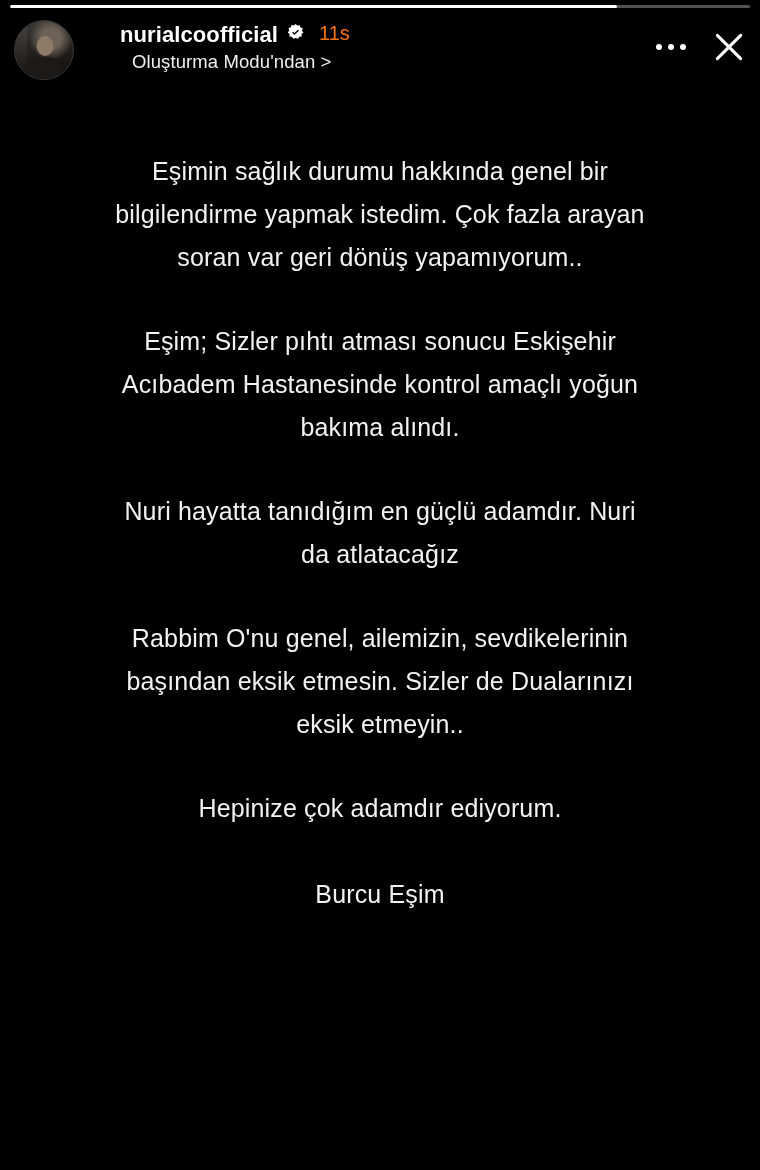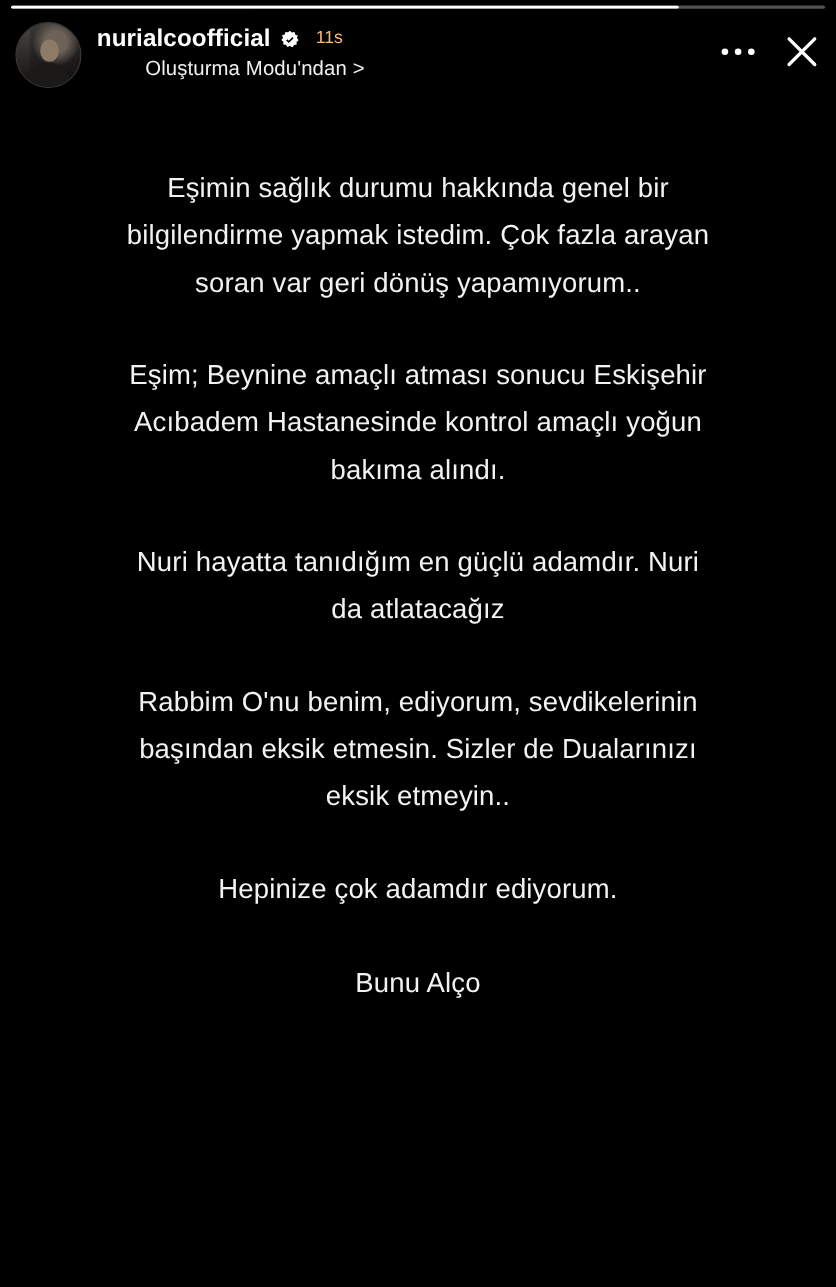--- a/index.html
+++ b/index.html
@@ -94,41 +94,41 @@
   }
 
   .head-text {
     margin-left: 14px;
     padding-top: 8px;
     flex: 1 1 auto;
     min-width: 0;
   }
   .line1 {
     display: flex;
-    align-items: center;
     gap: 8px;
     white-space: nowrap;
+    margin-left: 32px;
   }
   .username {
     font-size: 22px;
     font-weight: 600;
     letter-spacing: 0.1px;
     color: #ffffff;
   }
   .verified {
     width: 19px;
     height: 19px;
     flex: 0 0 19px;
     display: inline-block;
     position: relative;
     top: 1px;
   }
   .timestamp {
-    font-size: 16px;
-    color: #fdba74;
+    font-size: 20px;
+    color: #f97316;
     margin-left: 6px;
     font-weight: 400;
   }
   .line2 {
     margin-top: 3px;
     font-size: 18.5px;
     color: #f0f0f0;
     font-weight: 500;
     letter-spacing: 0.1px;
     margin-left: 44px;
@@ -234,18 +234,18 @@
       <i></i>
         <i></i>
         <i></i>
     </div>
     <div class="close-icon"></div>
   </div>
 </div>
 
 <div class="story-body">
   <p class="para">Eşimin sağlık durumu hakkında genel bir bilgilendirme yapmak istedim. Çok fazla arayan soran var geri dönüş yapamıyorum..</p>
-  <p class="para">Eşim; Beynine amaçlı atması sonucu Eskişehir Acıbadem Hastanesinde kontrol amaçlı yoğun bakıma alındı.</p>
+  <p class="para">Eşim; Sizler pıhtı atması sonucu Eskişehir Acıbadem Hastanesinde kontrol amaçlı yoğun bakıma alındı.</p>
   <p class="para">Nuri hayatta tanıdığım en güçlü adamdır. Nuri da atlatacağız</p>
-  <p class="para">Rabbim O'nu benim, ediyorum, sevdikelerinin başından eksik etmesin. Sizler de Dualarınızı eksik etmeyin..</p>
+  <p class="para">Rabbim O'nu genel, ailemizin, sevdikelerinin başından eksik etmesin. Sizler de Dualarınızı eksik etmeyin..</p>
   <p class="para">Hepinize çok adamdır ediyorum.</p>
-  <p class="para sig">Bunu Alço</p>
+  <p class="para sig">Burcu Eşim</p>
 </div>
 
 </body></html>

